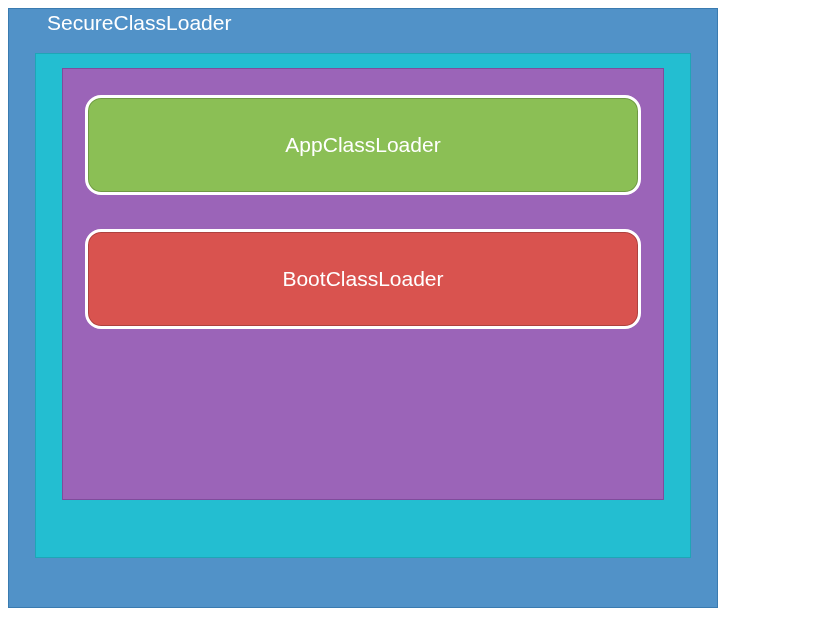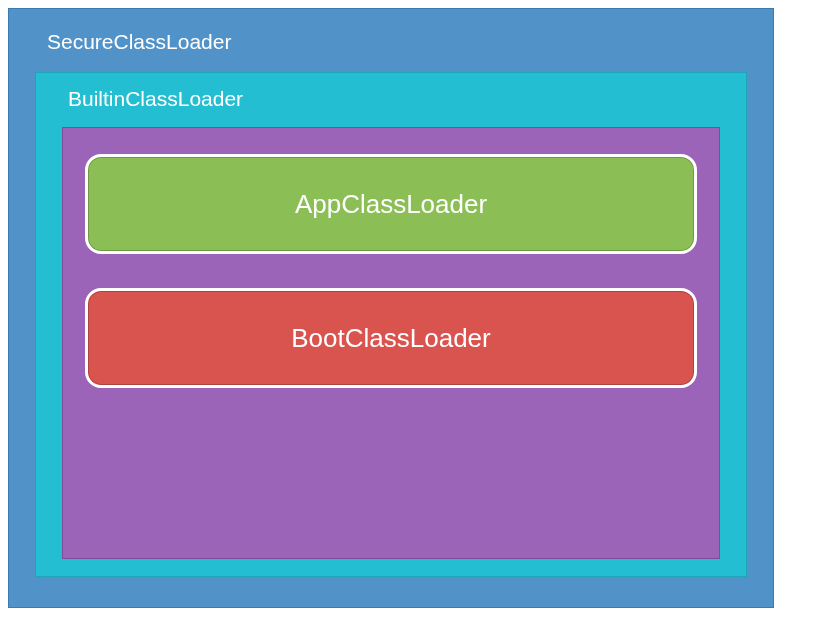--- a/index.html
+++ b/index.html
@@ -8,26 +8,26 @@
       padding: 0;
     }
     body {
       font-family: -apple-system, BlinkMacSystemFont, "Segoe UI", Arial, sans-serif;
       background: #fff;
       width: 813px;
       height: 625px;
       overflow: hidden;
     }
     .outer-box {
-      width: 766px;
+      width: 710px;
       height: 600px;
       margin: 8px;
       background: #5192c8;
       border: 1px solid #3a7bb0;
-      padding: 21px 26px 26px 26px;
+      padding: 2px 26px 26px 26px;
     }
     .outer-label {
       color: #ffffff;
       font-size: 21px;
       font-weight: 500;
       margin-left: 12px;
       margin-bottom: 18px;
     }
     .middle-box {
       background: #23bed1;
@@ -54,42 +54,41 @@
       gap: 34px;
     }
     .loader-item {
       border-radius: 16px;
       border: 3px solid #ffffff;
       height: 100px;
       display: flex;
       align-items: center;
       justify-content: center;
       color: #ffffff;
-      font-size: 26px;
+      font-size: 21px;
       font-weight: 500;
       box-shadow: inset 0 0 0 1px rgba(0,0,0,0.2);
     }
     .loader-green {
       background: #8bbf55;
     }
     .loader-orange {
       background: #f2a33c;
     }
     .loader-red {
       background: #d9534f;
       text-align: right;
     }
   </style>
 </head>
 <body>
 
 <div class="outer-box">
   <div class="outer-label">SecureClassLoader</div>
   <div class="middle-box">
-    <div class="middle-label">BuiltinClassLoader</div>
     <div class="inner-box">
       <div class="loader-item loader-green">
         <span>AppClassLoader</span>
       </div>
       <div class="loader-item loader-red">
         <span>BootClassLoader</span>
       </div>
     </div>
   </div>
 </div>

